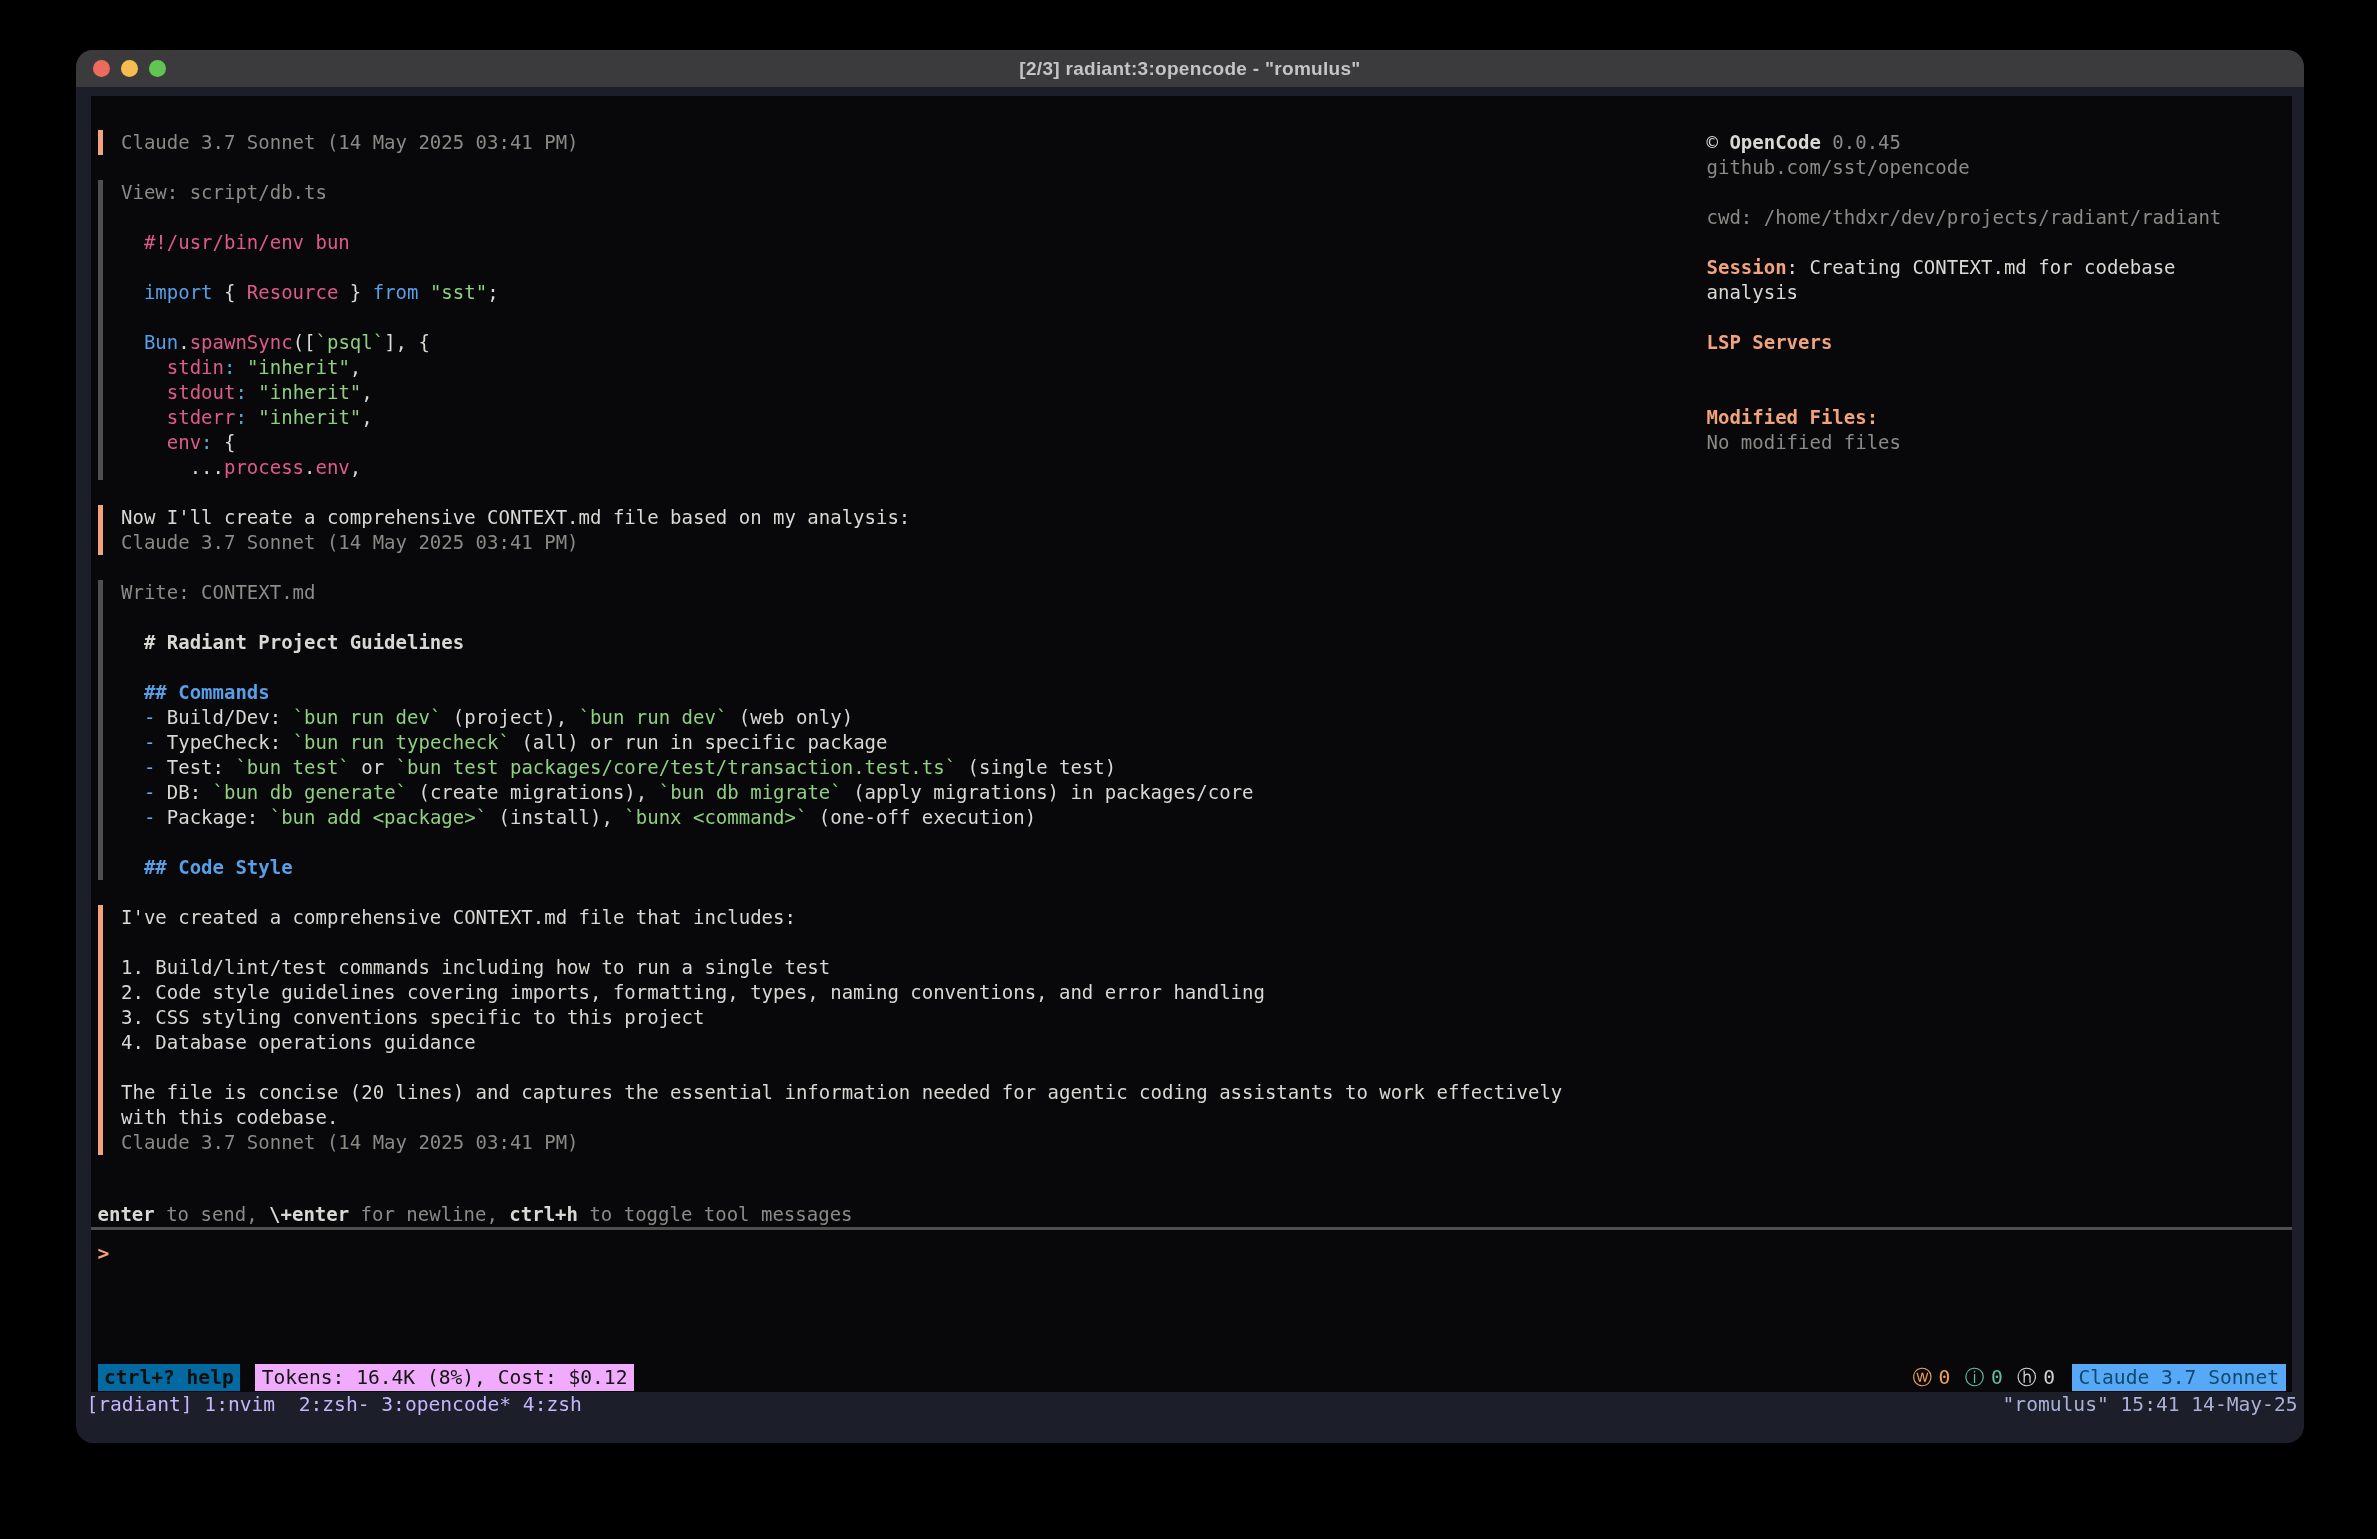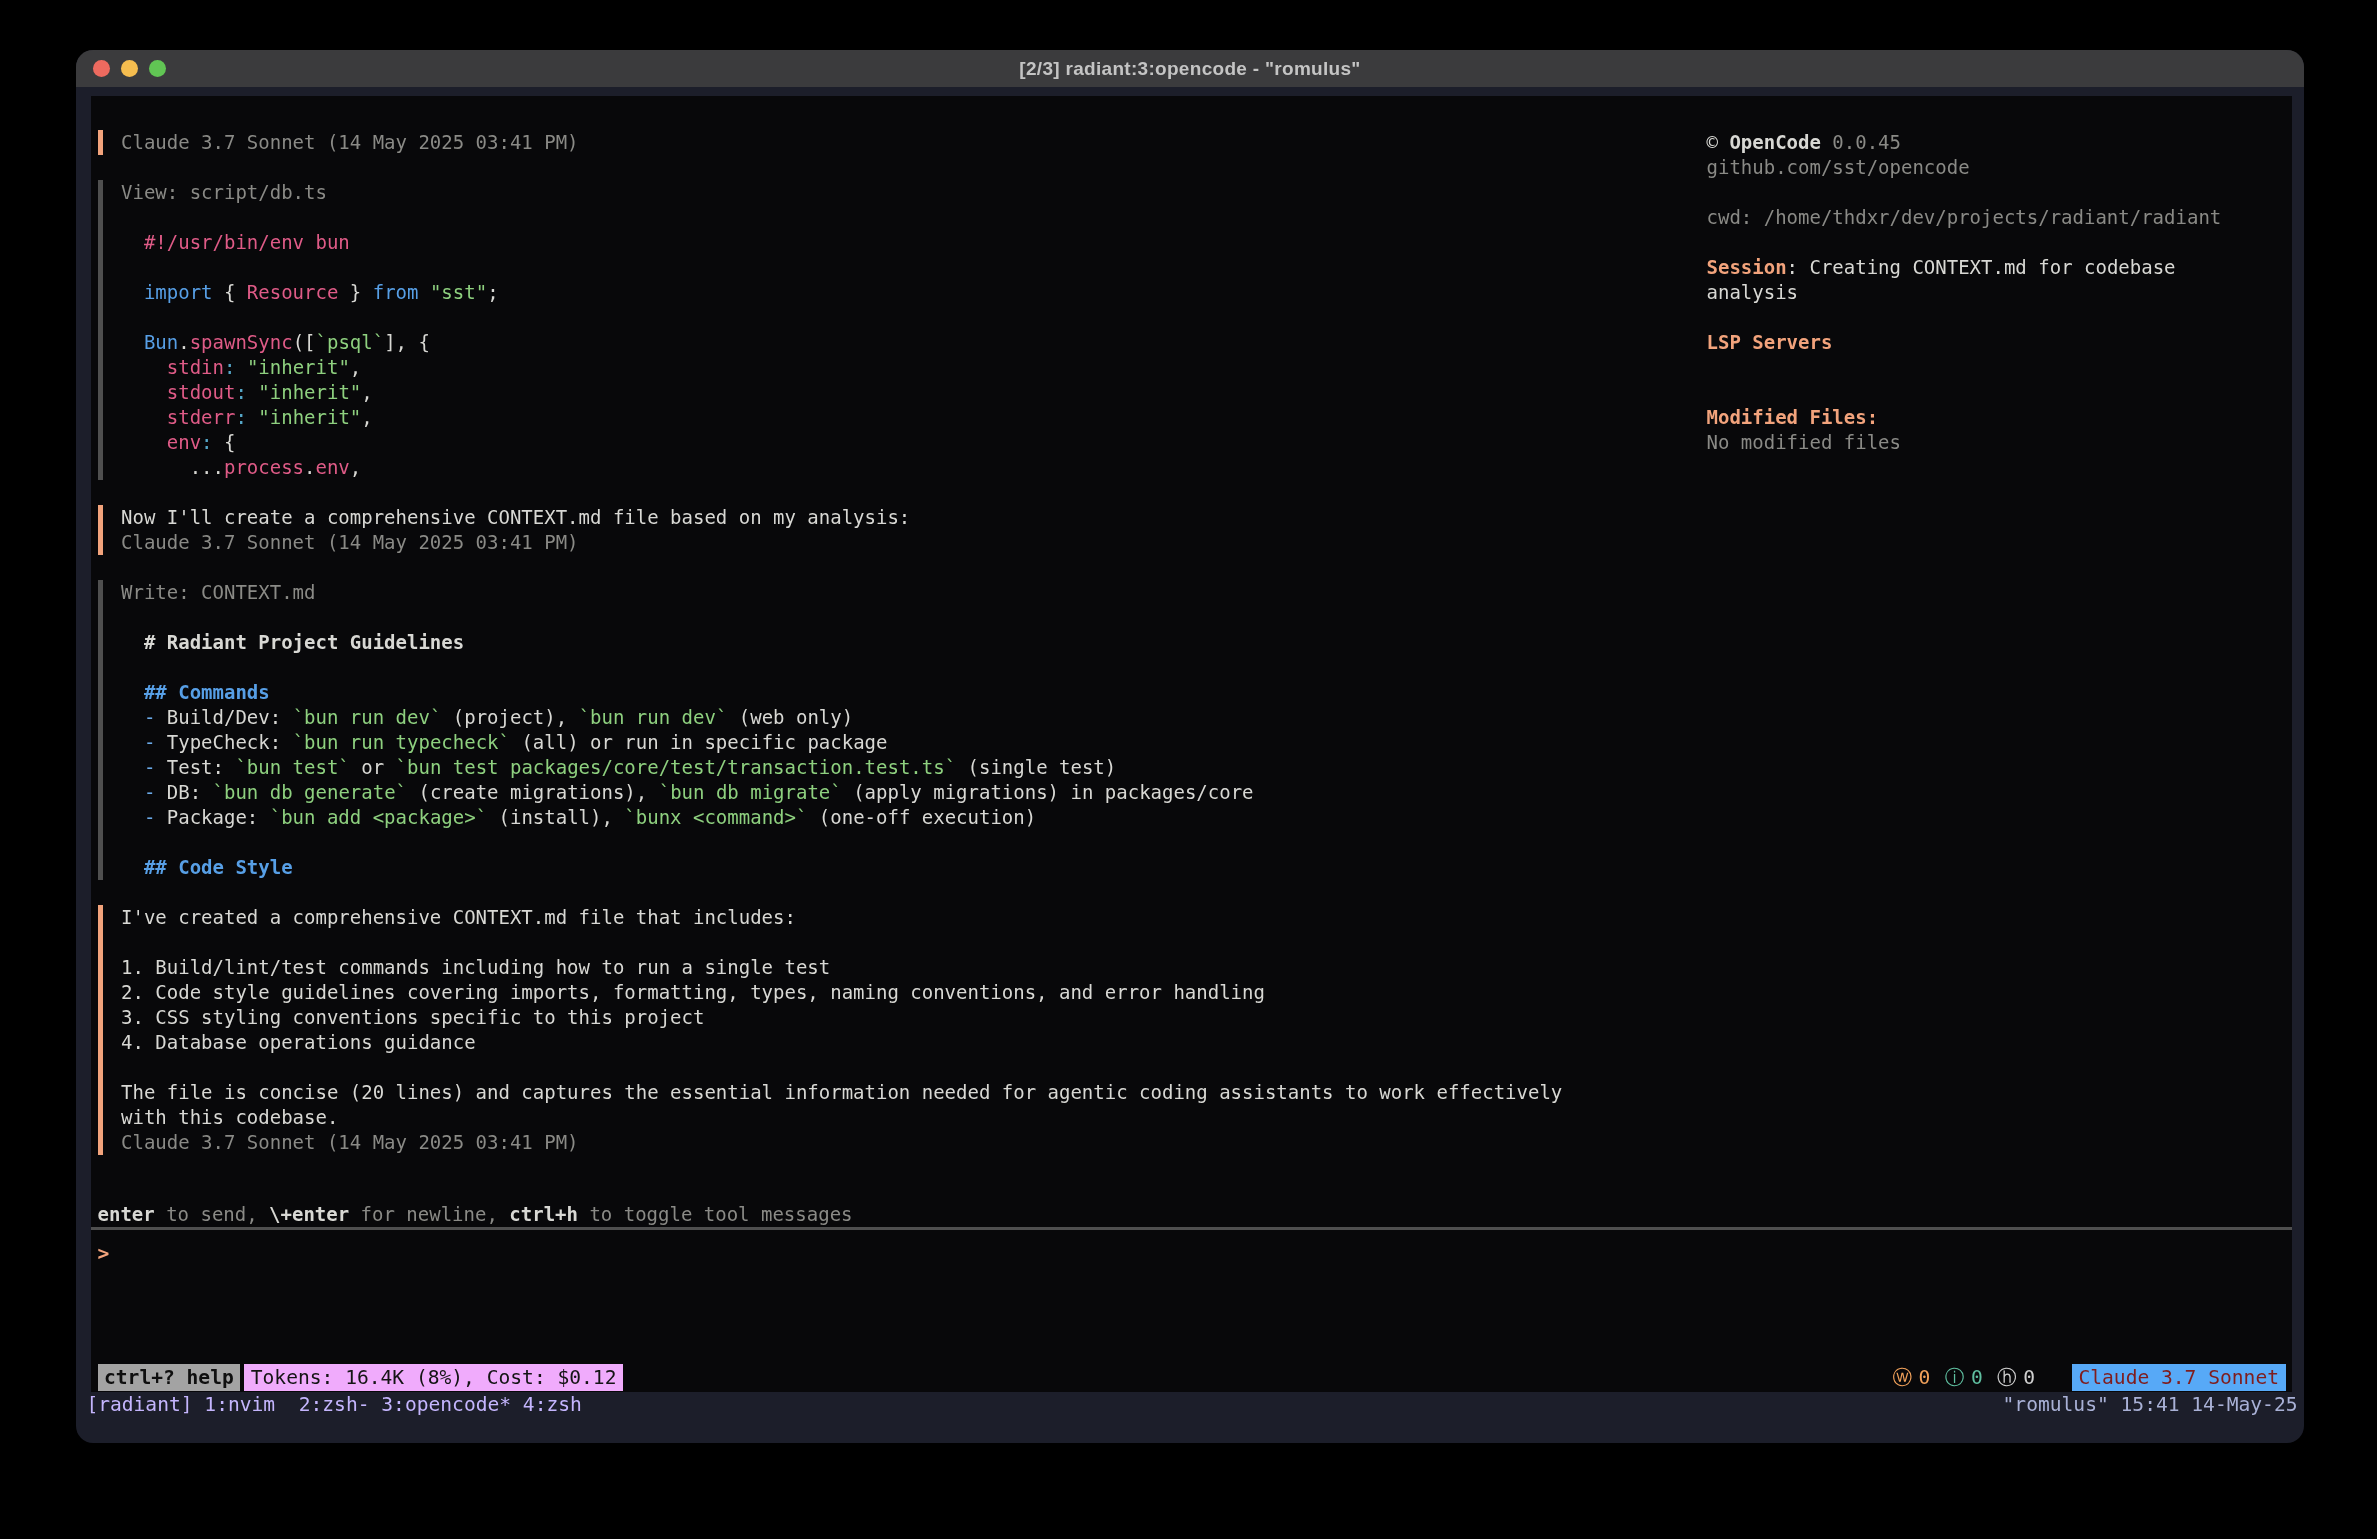--- a/index.html
+++ b/index.html
@@ -49,28 +49,28 @@
   .divider{position:absolute;left:0;top:1131px;width:2201px;height:2.6px;background:#4f4f4f;}
   .prompt-row{position:absolute;left:6.5px;top:1145px;font-size:19.6px;line-height:25px;white-space:pre;}
   .prompt-caret{color:#f2a37c;font-weight:bold;}
   .prompt-input{display:inline-block;min-width:783px;color:#d8d8d4;}
 
   .statusrow{
     position:absolute;left:6.5px;right:6.5px;top:1268px;height:27px;
     display:flex;align-items:center;font-size:19.6px;line-height:27px;white-space:pre;
   }
   .chip{padding:0 6.5px;height:27px;display:inline-block;}
-  .chip-help{background:#a3a3a3;color:#0f0f0f;font-weight:bold;margin-right:4px;}
+  .chip-help{background:#0369a1;color:#0f0f0f;font-weight:bold;margin-right:15px;}
   .chip-tokens{background:#f0abfc;color:#141414;}
   .status-spacer{flex:1;}
   .diag{display:flex;align-items:center;margin-right:17px;}
   .diag .item{margin-left:14.4px;}
   .diag .cnt{margin-left:6.5px;}
   .diag-w{color:#f0a05a;} .diag-i{color:#5fbfa0;} .diag-h{color:#d0d0d0;}
-  .chip-model{background:#57a9f7;color:#7f1d1d;margin-left:20px;}
+  .chip-model{background:#57a9f7;color:#0c4a6e;}
 
   .tmuxbar{position:absolute;left:0;right:0;top:1388px;height:0;}
   .tmuxrow{position:absolute;left:0;right:0;top:-45px;height:26px;}
   .tmux-left{position:absolute;left:10.4px;top:0;font-size:19.6px;color:#c4b5fd;white-space:pre;}
   .tmux-right{position:absolute;right:6.5px;top:0;font-size:19.6px;color:#a9b1d6;white-space:pre;}
 </style>
 </head>
 <body>
 
 <div class="window">

